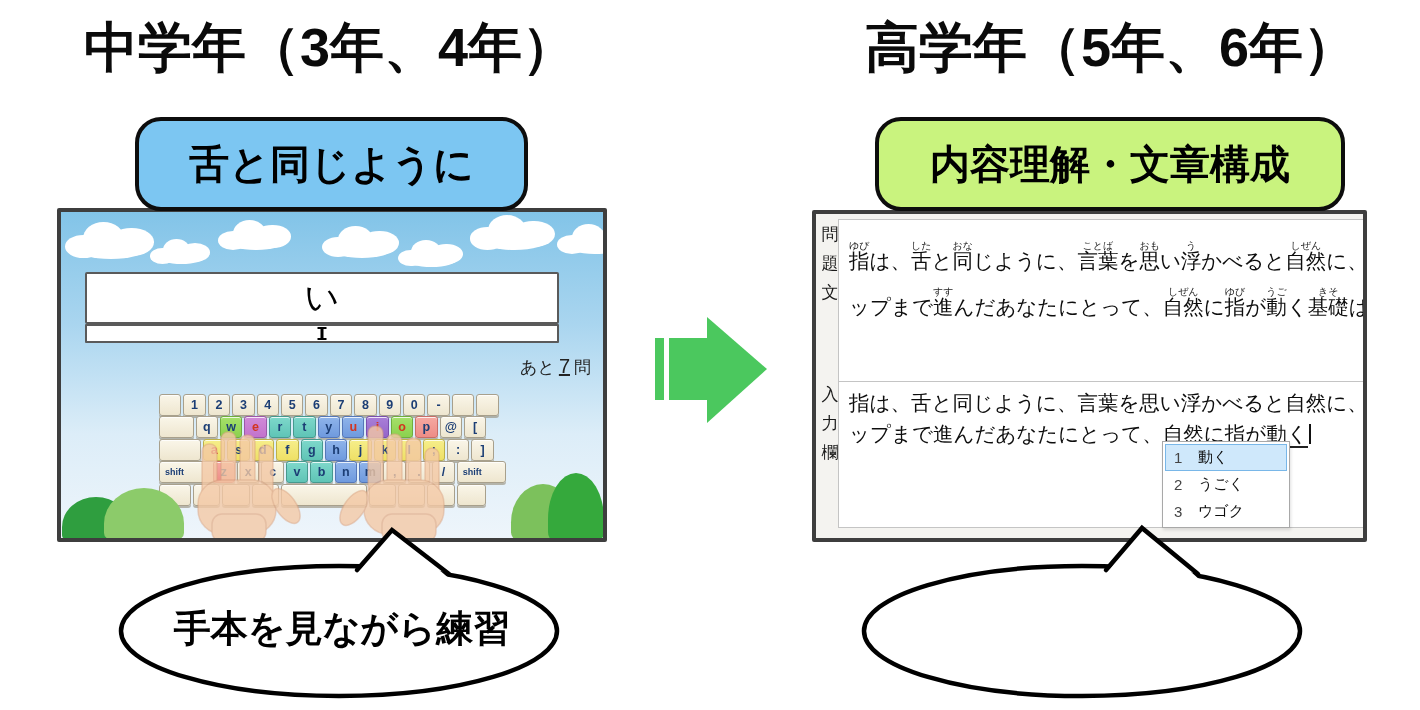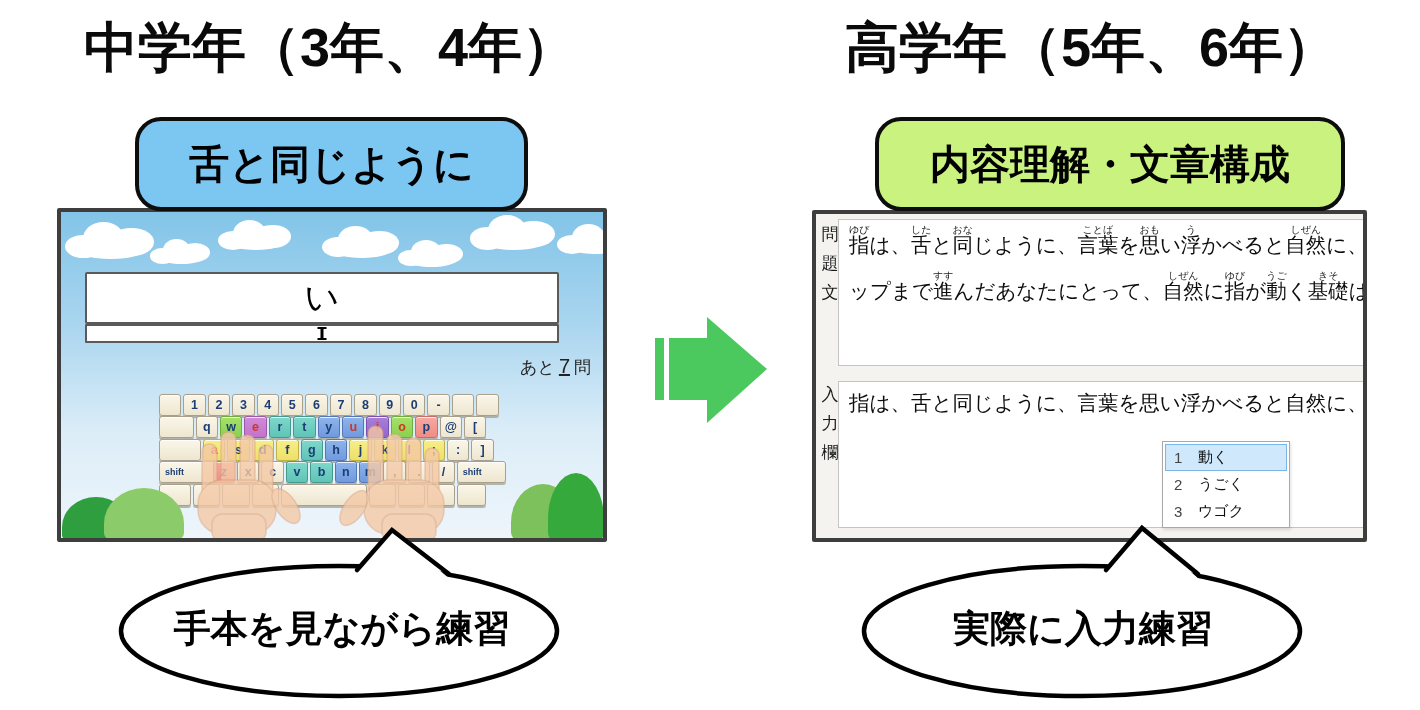--- a/index.html
+++ b/index.html
@@ -2,21 +2,21 @@
 <html><head>
 <meta charset="utf-8">
 <style>
   html,body{margin:0;padding:0}
   body{width:1420px;height:710px;position:relative;background:#fff;overflow:hidden;
        font-family:"Liberation Sans","DejaVu Sans",sans-serif;color:#111}
 
   .panel-title{position:absolute;top:12px;font-size:54px;font-weight:900;text-align:center;
                letter-spacing:0;color:#0a0a0a;white-space:nowrap}
   #title-left{left:55px;width:550px}
-  #title-right{left:812px;width:558px}
+  #title-right{left:832px;width:558px}
 
   .badge{position:absolute;top:117px;height:86px;border:4px solid #0d0d0d;border-radius:26px;
          display:flex;align-items:center;justify-content:center;font-size:40px;font-weight:900;
          color:#000;z-index:6;white-space:nowrap}
   #badge-left{left:135px;width:385px}
   #badge-right{left:875px;width:462px}
 
   .screen{position:absolute;border:4px solid #3e3e3e;overflow:hidden;border-radius:2px;z-index:2}
   #screen-left{left:57px;top:208px;width:542px;height:326px;
     background:linear-gradient(180deg,#82c4e8 0%,#a9d5ef 34%,#dcedf8 68%,#eef5fb 100%)}
@@ -57,21 +57,21 @@
   .k-small{font-size:9px;justify-content:flex-start;padding-left:5px}
 
   .bush{position:absolute;border-radius:55% 55% 12% 12% / 75% 75% 15% 15%}
 
   
   .vlabel{position:absolute;left:4px;width:20px;font-size:17px;color:#1a1a1a;text-align:center}
   .vchar{display:block;line-height:29px}
   #qlabel{top:6px}
   #ilabel{top:166px}
   .textbox{position:absolute;left:22px;width:530px;background:#fff;border:1px solid #c4c4c4}
-  #qbox{top:5px;height:143px;padding-top:2px}
+  #qbox{top:5px;height:143px;padding-top:18px}
   #ibox{top:167px;height:140px;padding-top:5px}
   .q-line{white-space:nowrap;overflow:hidden;font-size:20.5px;line-height:46px;padding-left:10px;color:#0d0d0d}
   ruby{ruby-align:center}
   rt{font-size:10px;color:#222}
   .i-line{white-space:nowrap;overflow:hidden;font-size:20.5px;line-height:31px;padding-left:10px;color:#0d0d0d}
   .composing{border-bottom:2px solid #222;padding-bottom:1px}
   .caret{display:inline-block;width:2px;height:20px;background:#111;vertical-align:-3px;margin-left:1px}
   #ime-list{position:absolute;left:346px;top:227px;width:122px;background:#fff;border:1px solid #a8a8a8;
             padding:2px;z-index:4;box-shadow:1px 2px 3px rgba(0,0,0,.12)}
   .ime-row{display:flex;align-items:center;height:25px;font-size:15px;padding-left:8px;gap:16px;
@@ -265,20 +265,23 @@
 
   <div class="vlabel" id="ilabel">
       <span class="vchar">入</span>
       <span class="vchar">力</span>
       <span class="vchar">欄</span>
     </div>
   <div class="textbox" id="ibox">
     <div class="i-line">
       <span>指は、舌と同じように、言葉を思い浮かべると自然に、動くように</span>
     </div>
+    <div class="i-line">
+      <span>ップまで進んだあなたにとって、自然に指が</span><span class="composing">動く</span><span class="caret"></span>
+    </div>
   </div>
 
   <div id="ime-list">
       <div class="ime-row sel">
         <span class="ime-n">1</span>
         <span class="ime-t">動く</span>
       </div>
       <div class="ime-row">
         <span class="ime-n">2</span>
         <span class="ime-t">うごく</span>
@@ -308,14 +311,13 @@
   </svg>
   <div class="bubble-text">手本を見ながら練習</div>
 </div>
 
 <div class="bubble" id="bubble-right" style="left:858px;top:518px">
   <svg width="450" height="186" viewBox="0 0 450 186">
     <ellipse cx="224" cy="113" rx="218" ry="65" fill="#fff" stroke="#000" stroke-width="4.5"></ellipse>
     <path d="M246,58 L284,10 L342,62 Z" fill="#fff"></path>
     <path d="M248,52 L284,10 L340,56" fill="none" stroke="#000" stroke-width="4.5" stroke-linecap="round"></path>
   </svg>
-  <div class="bubble-text">実際に入力練習</div>
 </div>
 
 </body></html>

